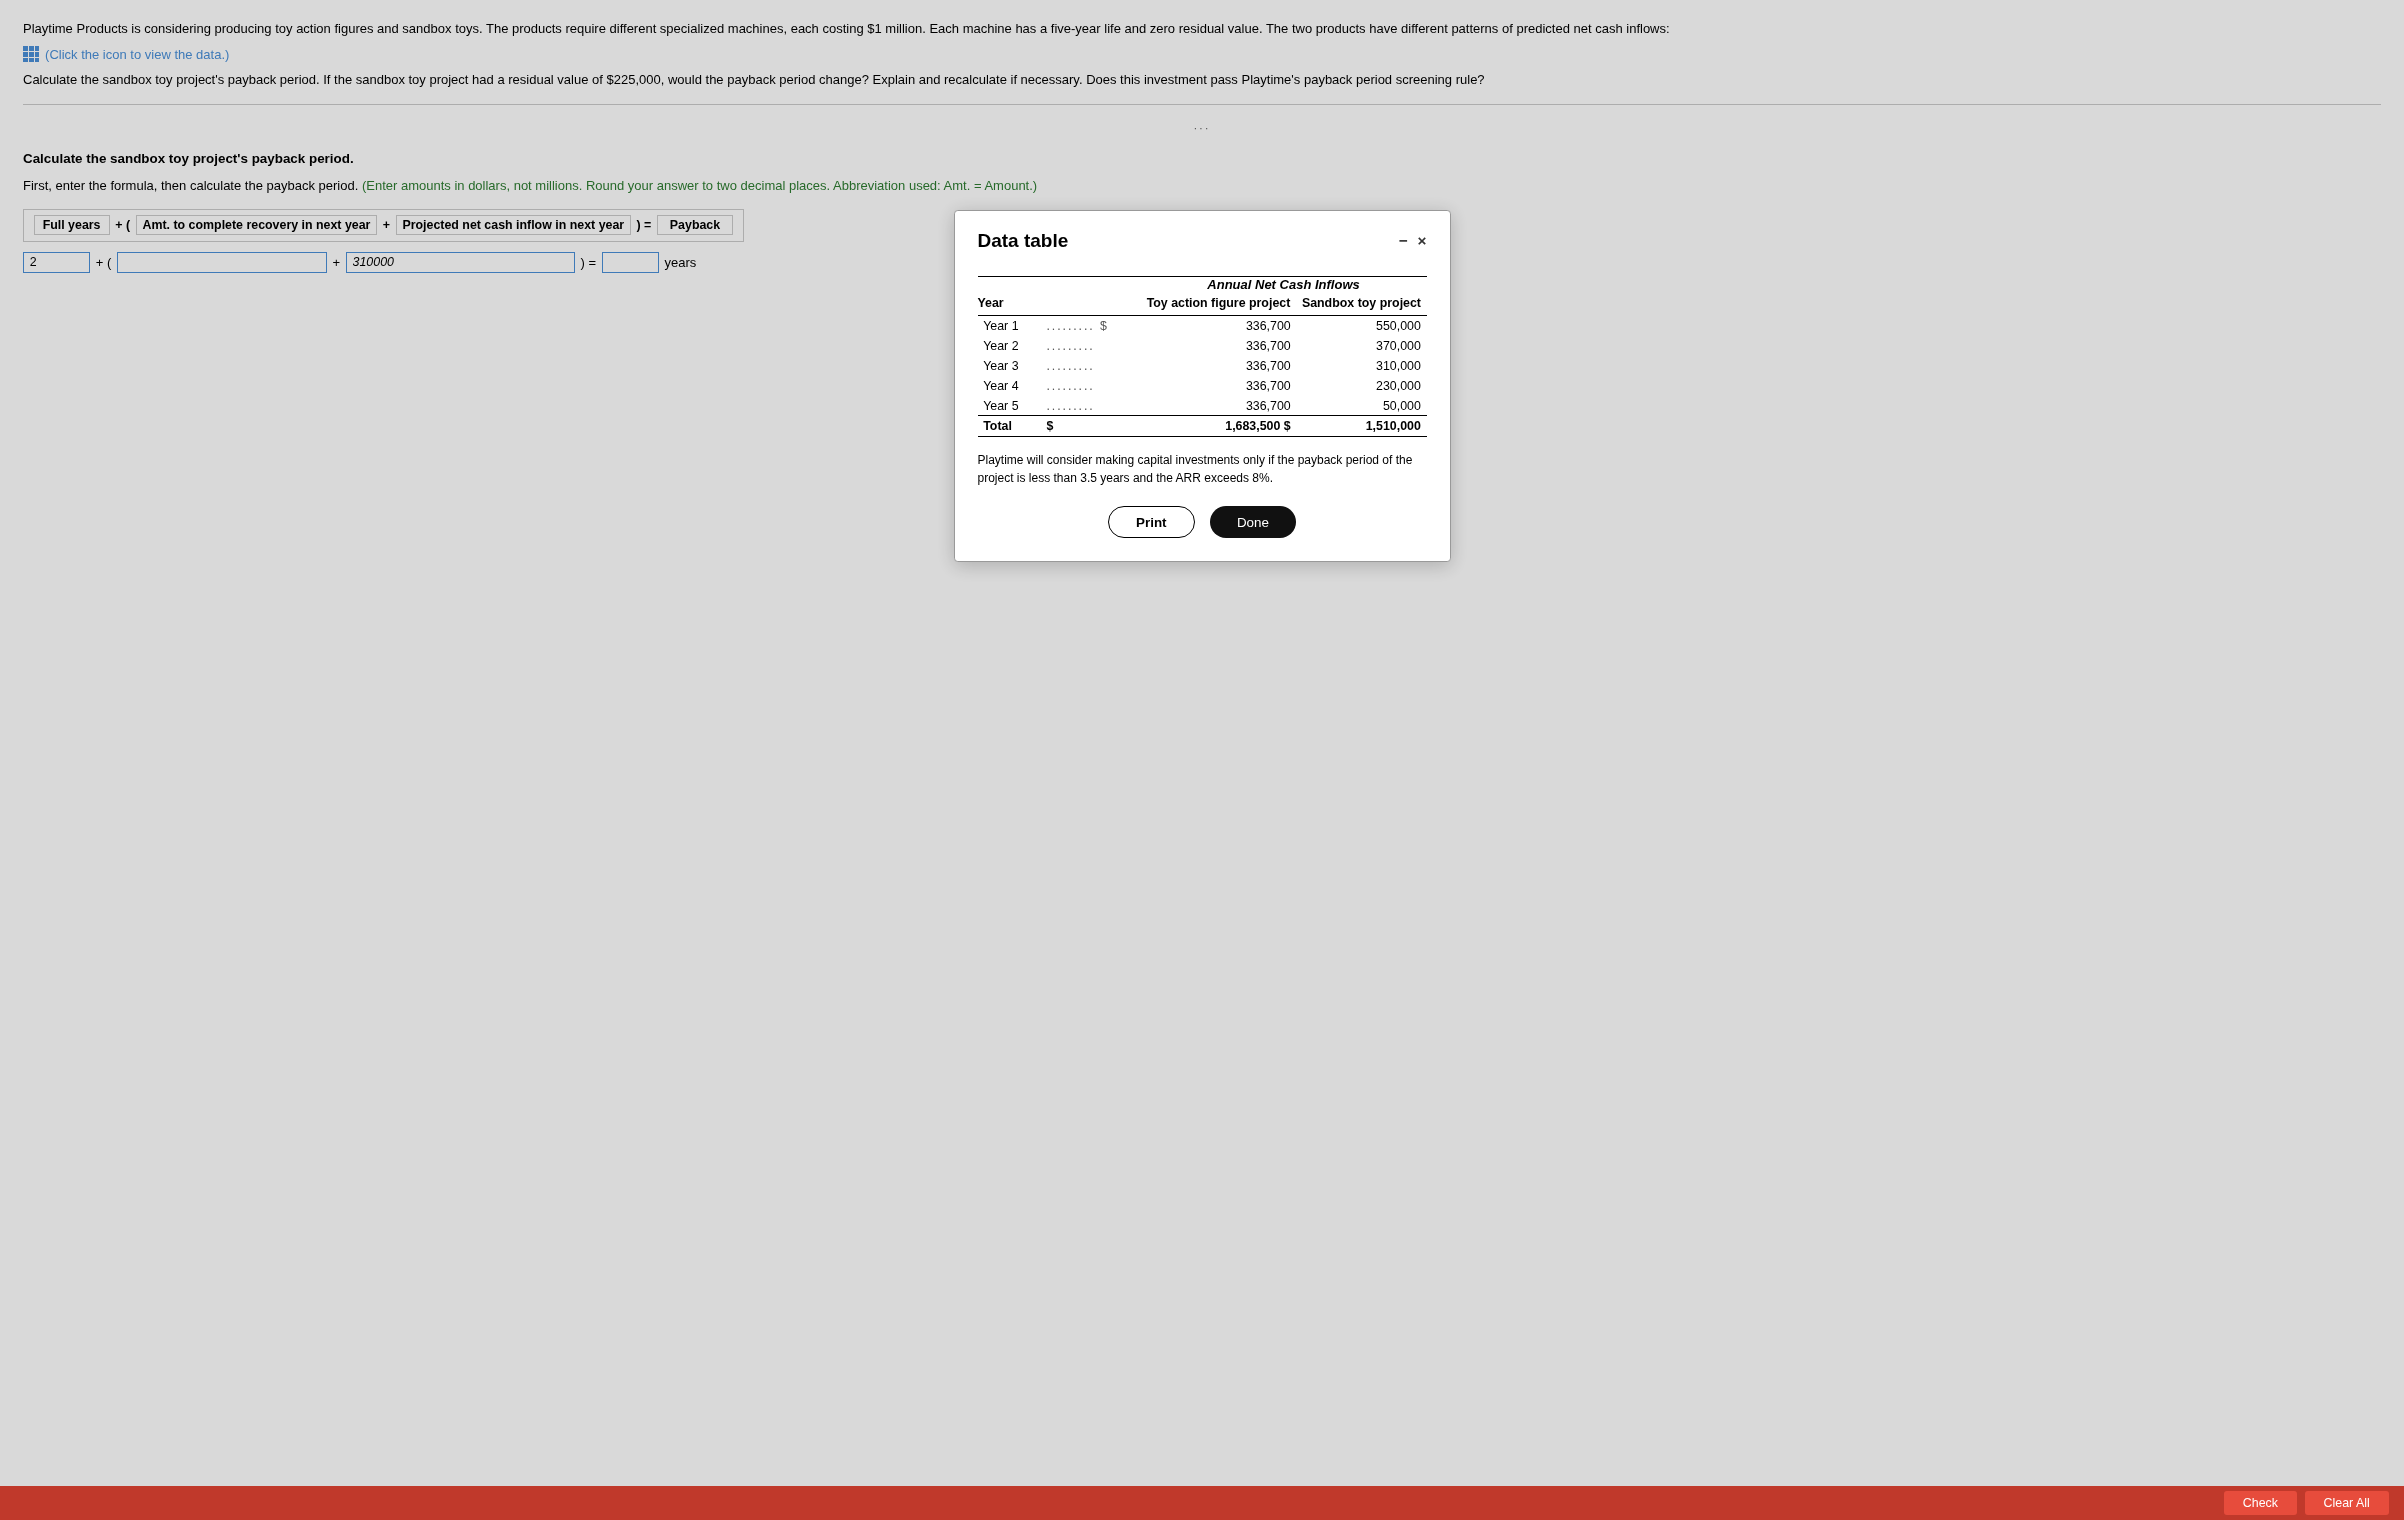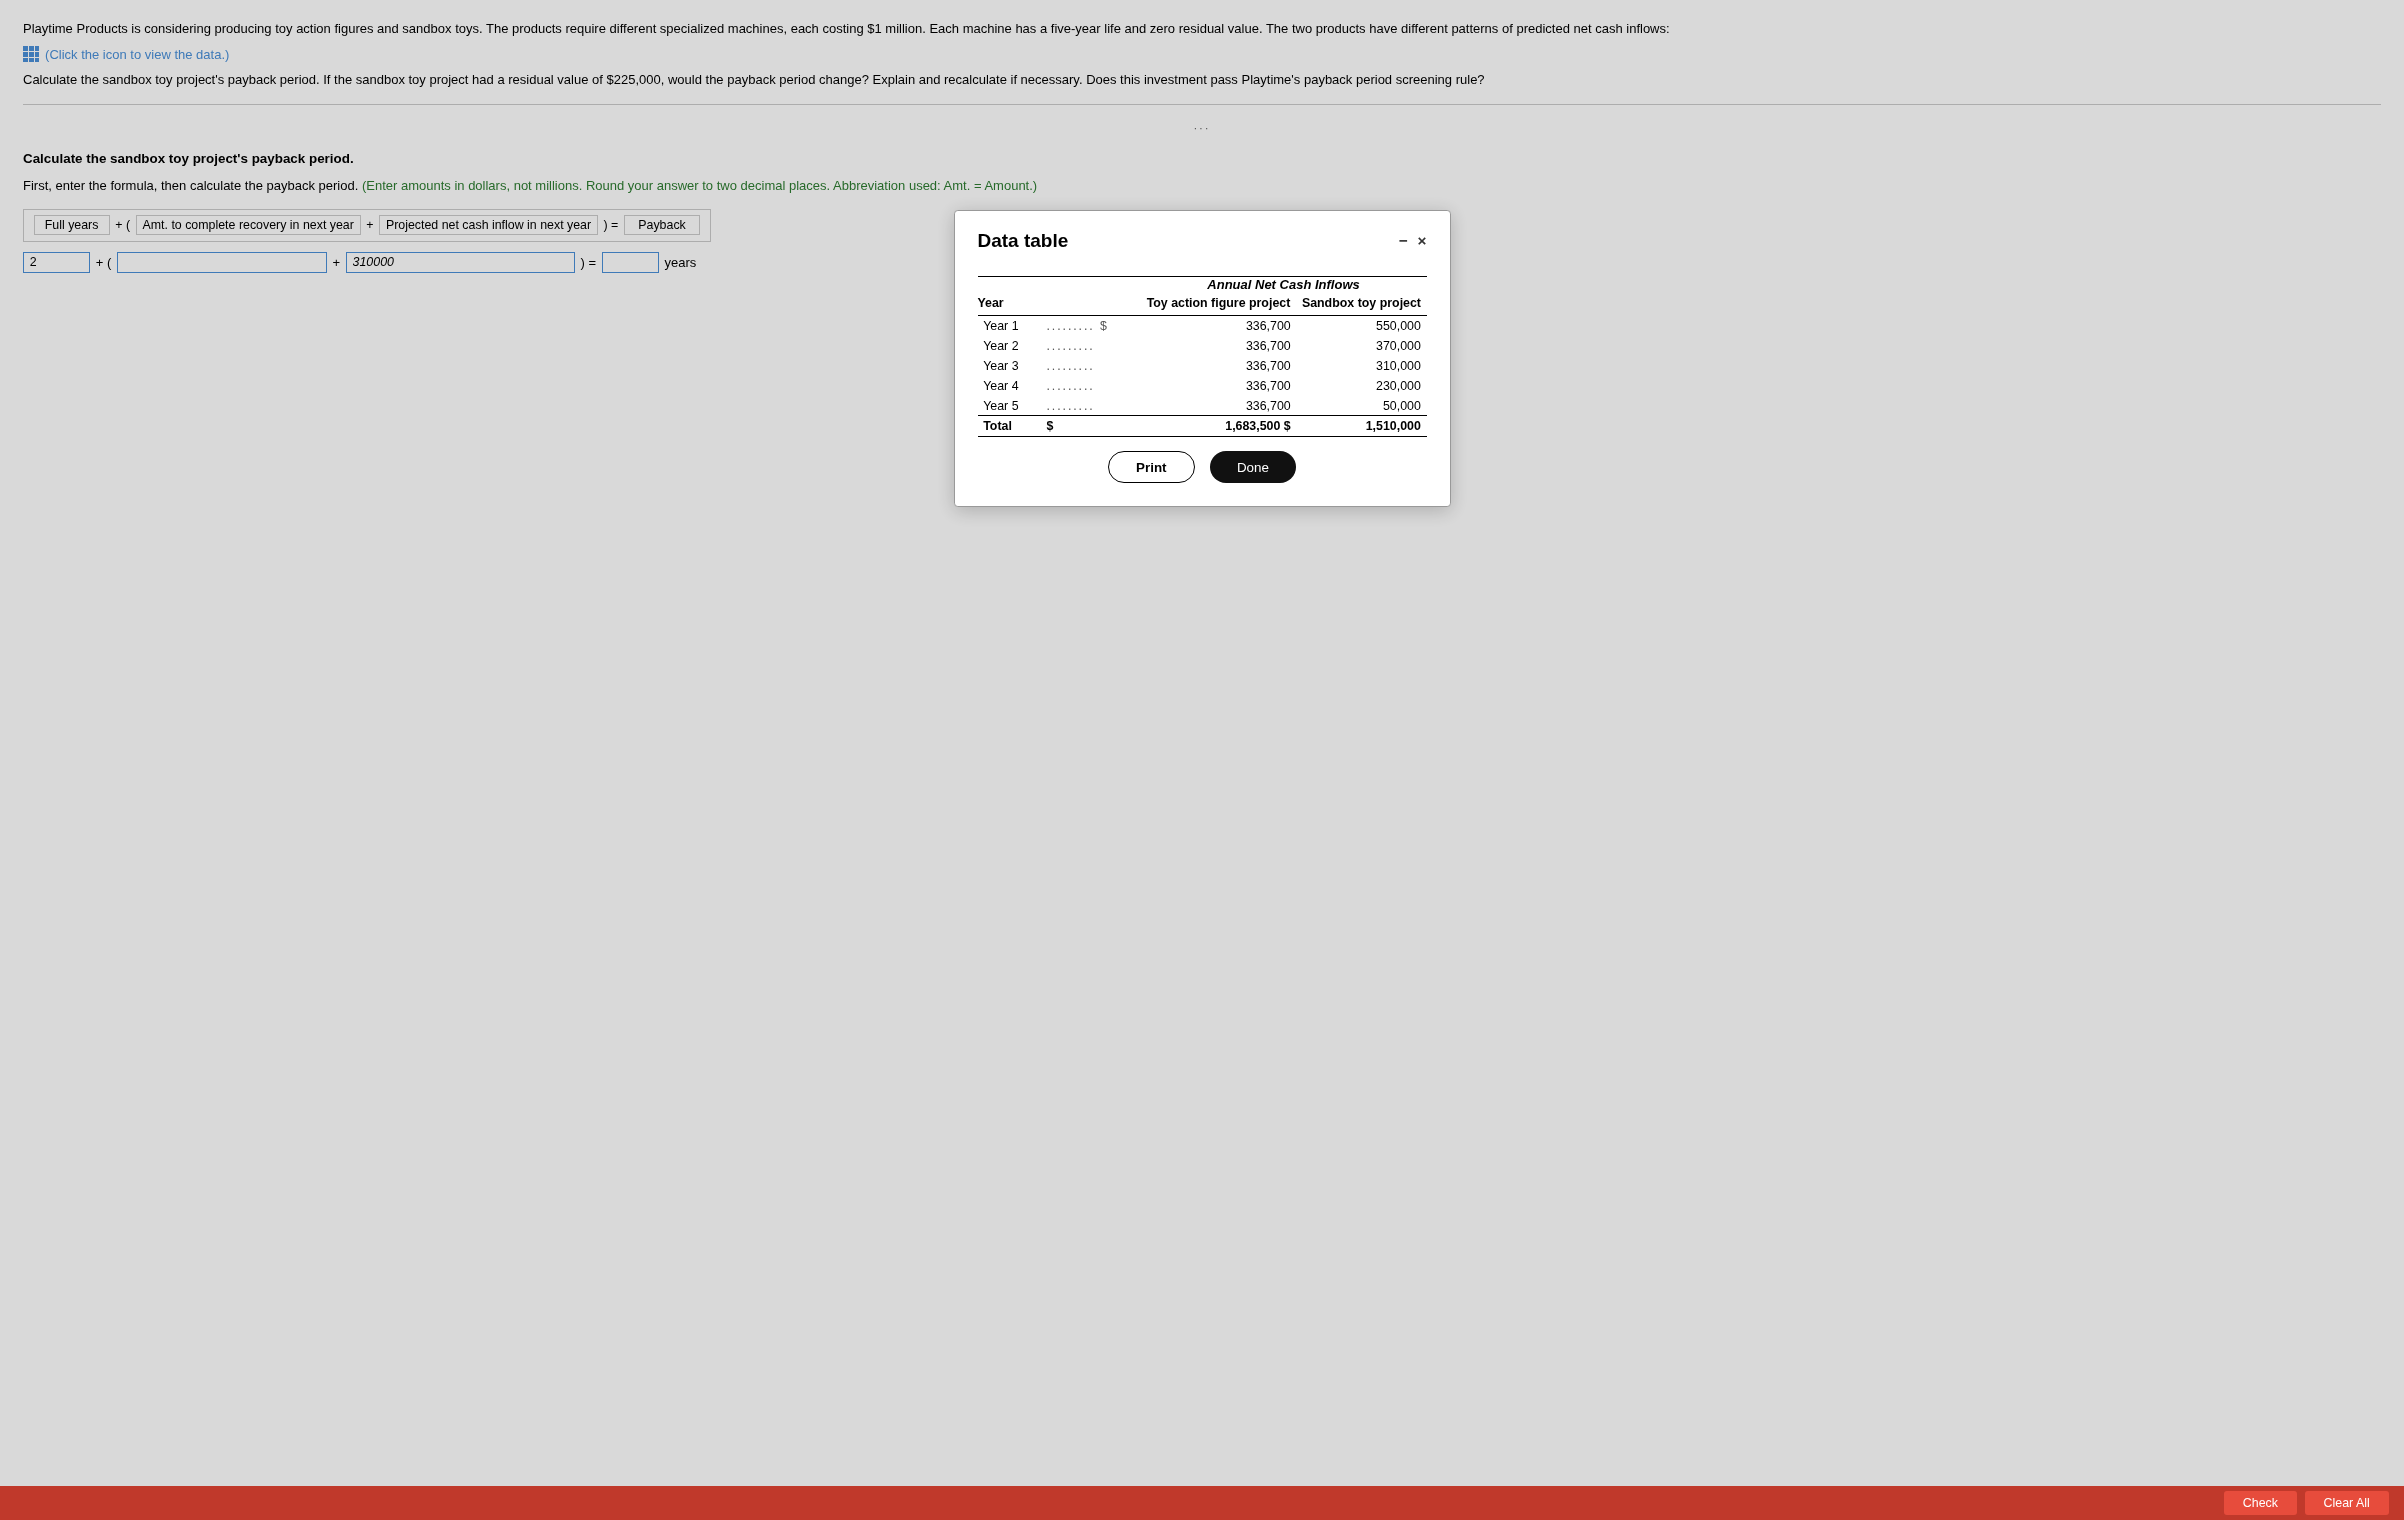--- a/index.html
+++ b/index.html
@@ -75,20 +75,21 @@
       border: 1px solid #ccc;
       padding: 1.9px 5.7px;
       font-size: 12.4px;
       color: #555;
       min-width: 76px;
       text-align: center;
     }
     .formula-row .label {
       font-size: 12.4px;
       color: #000;
+      font-weight: bold;
     }
     .input-row {
       display: flex;
       align-items: center;
       gap: 5.7px;
       font-size: 13px;
       margin-bottom: 19px;
     }
     .input-row input {
       border: 1px solid #4a90d9;
@@ -345,20 +346,21 @@
     </tr>
           <tr class="total-row">
     <td>Total</td>
     <td>$</td>
     <td class="num">1,683,500 $</td>
     <td class="num">1,510,000</td>
   </tr>
         </tbody>
     </table>
 
+    <div class="note-text">Playtime will consider making capital investments only if the payback period of the project is less than 3.5 years and the ARR exceeds 8%.</div>
 
     <div class="modal-footer">
       <button class="btn-print">Print</button>
       <button class="btn-done">Done</button>
     </div>
   </div>
 </div>
 
 <div class="bottom-bar">
   <button>Check</button>

